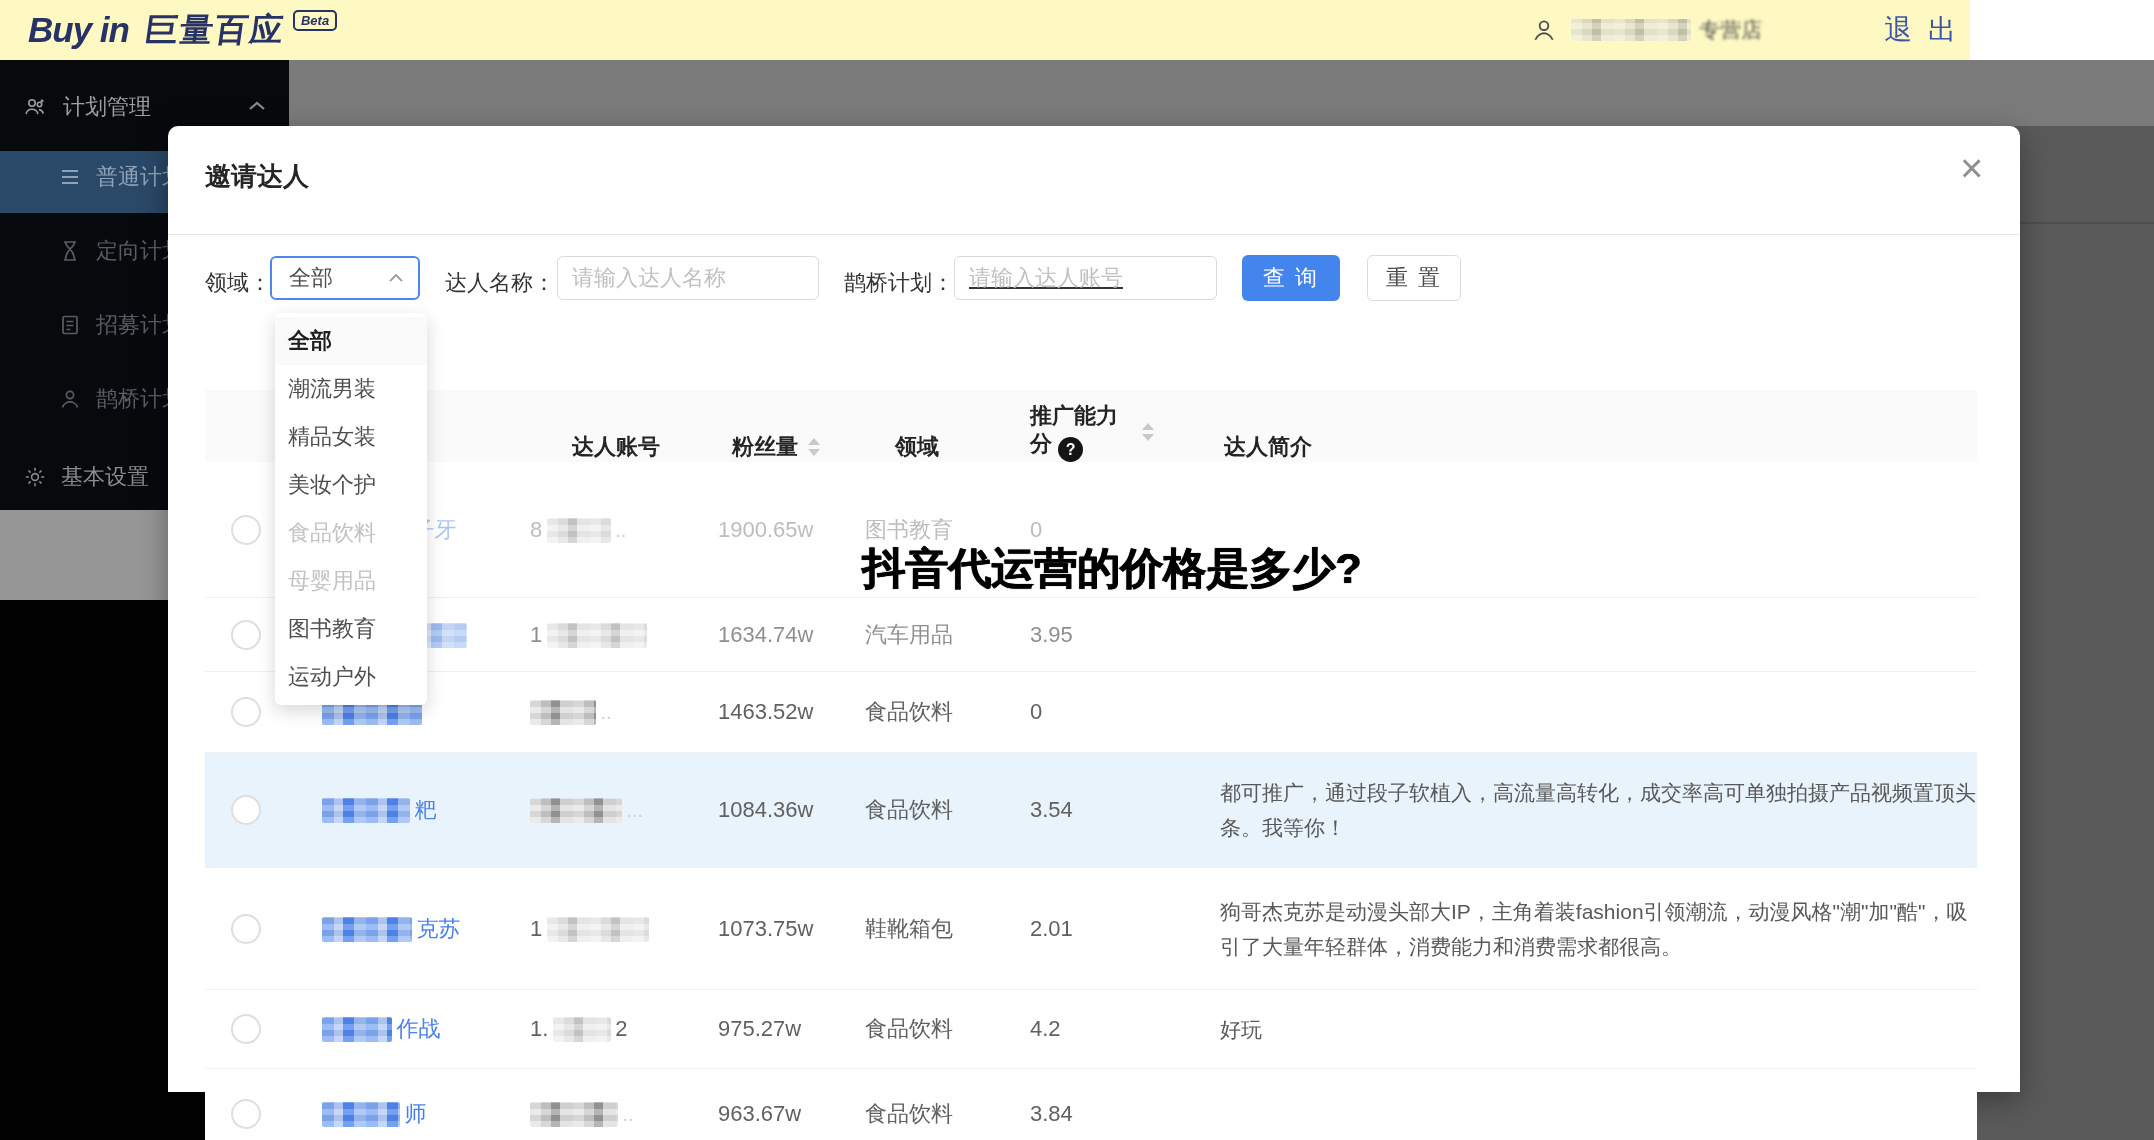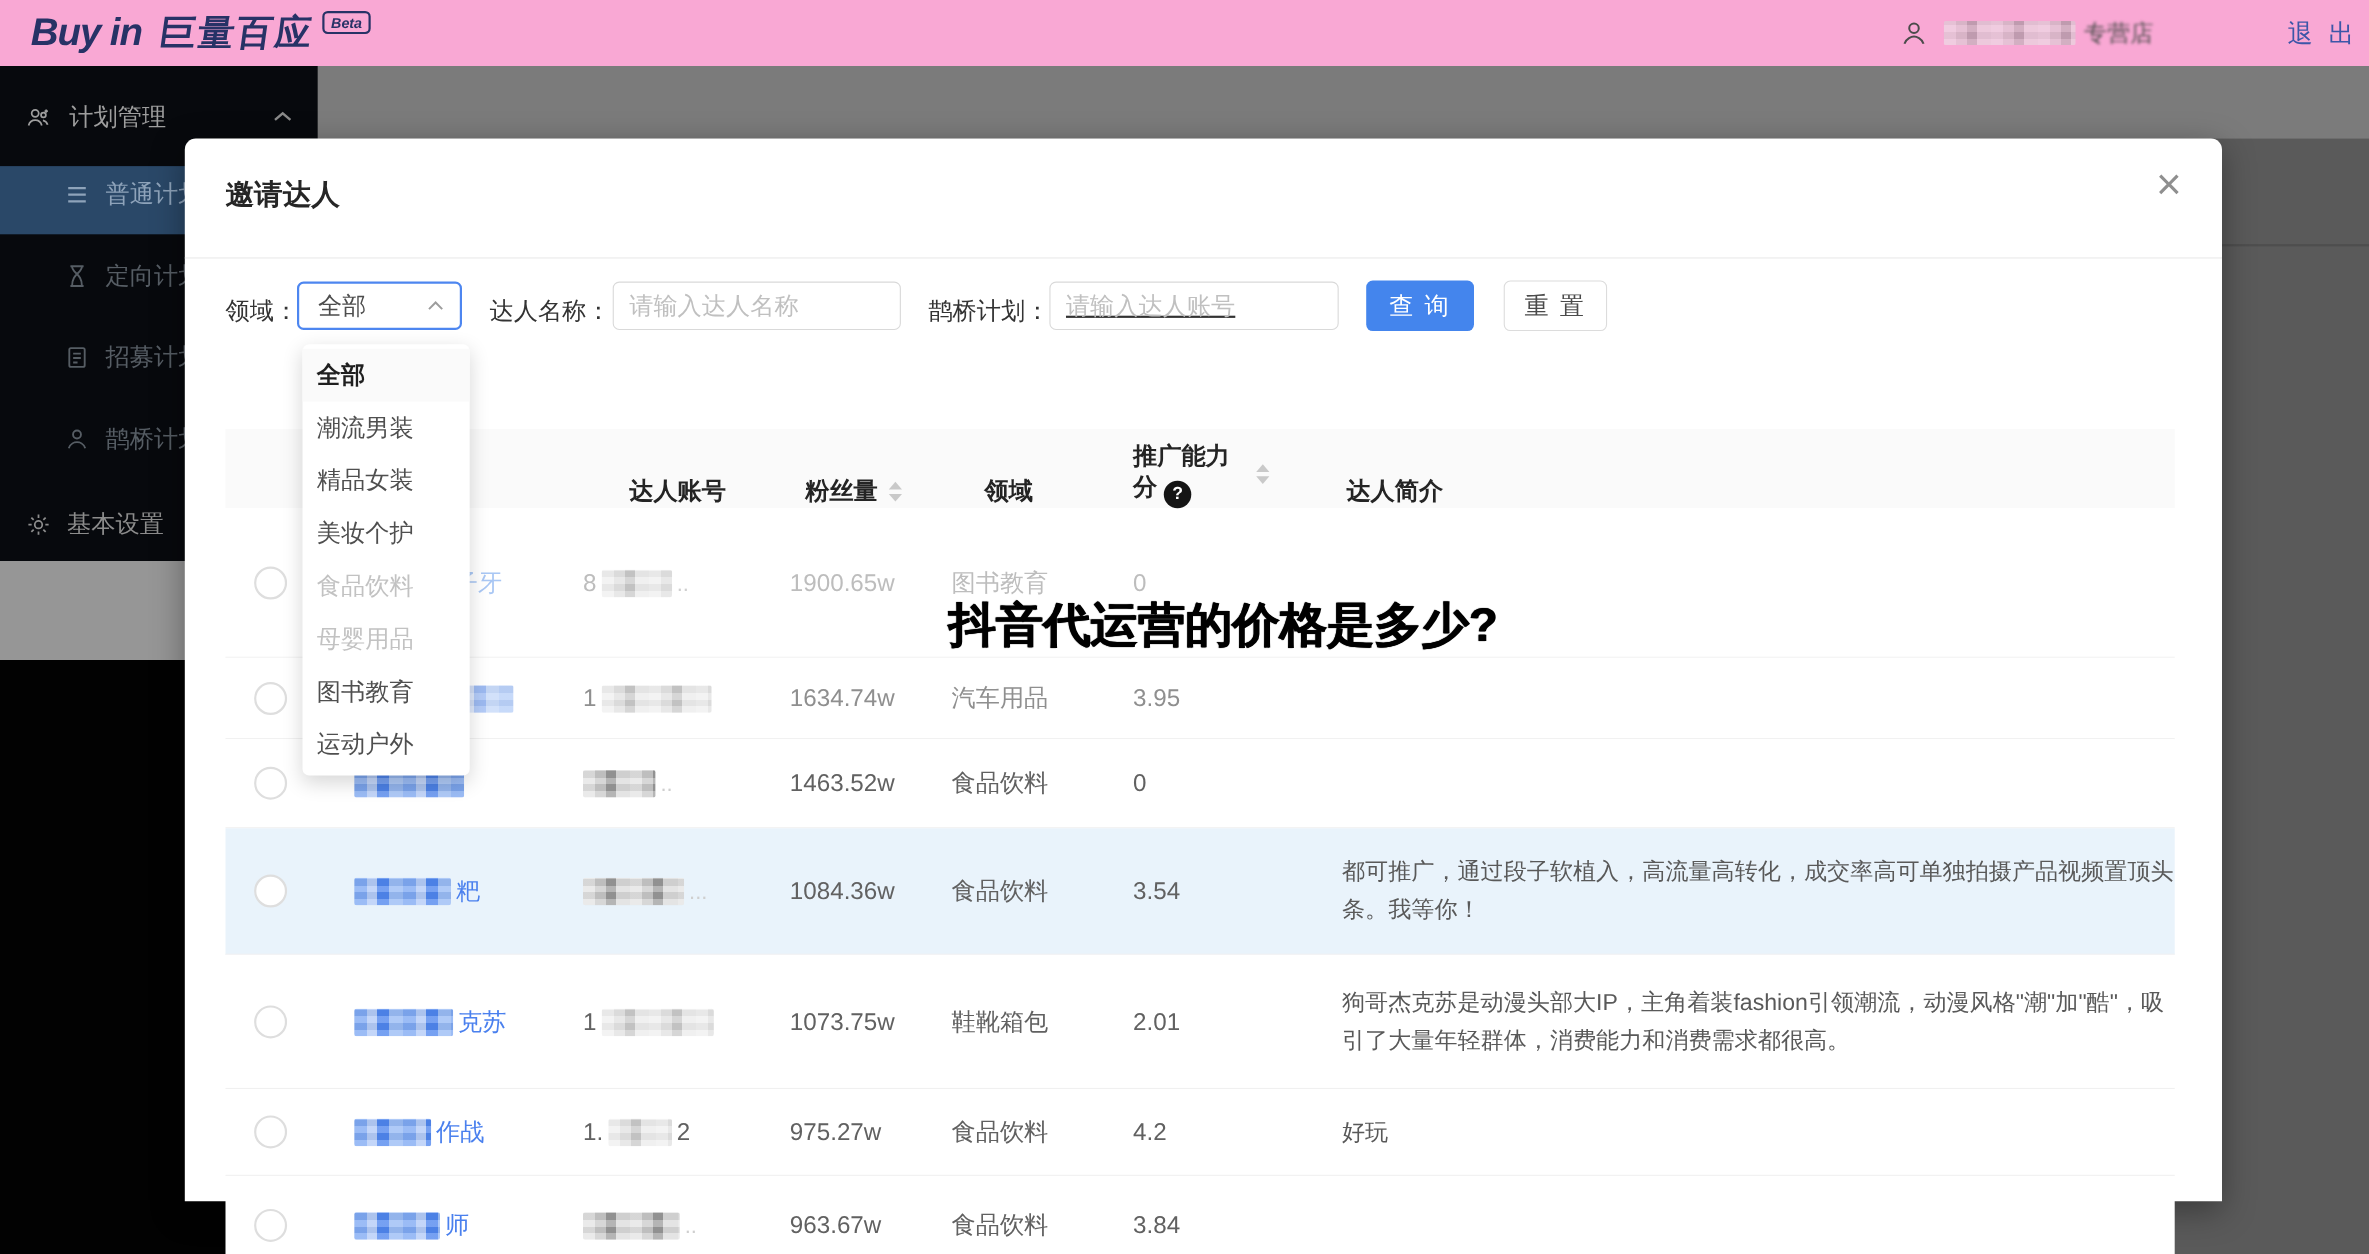--- a/index.html
+++ b/index.html
@@ -1,29 +1,29 @@
 <!DOCTYPE html>
 <html><head>
 <meta charset="utf-8">
 <style>
   html,body{margin:0;padding:0;background:#333;}
   .stage{position:relative;width:2154px;height:1140px;overflow:hidden;background:#fff;
          font-family:"Liberation Sans","DejaVu Sans",sans-serif;}
   .abs{position:absolute;}
 
   
-  .top-header{left:0;top:0;width:2154px;height:60px;background:#f9a8d4;z-index:2;}
+  .top-header{left:0;top:0;width:1970px;height:60px;background:#fef9c3;z-index:2;}
   .logo-wrap{left:28px;top:6px;height:48px;display:flex;align-items:center;color:#273266;}
   .logo-en{font-size:35px;font-weight:800;font-style:italic;letter-spacing:-1px;}
   .logo-cn{font-size:33px;font-weight:800;margin-left:16px;transform:skewX(-8deg);letter-spacing:2px;}
   .beta-badge{margin-left:8px;margin-top:-20px;border:2px solid #273266;border-radius:5px;
               font-size:13px;font-style:italic;font-weight:700;padding:0 6px;line-height:17px;}
   .hdr-right{right:10px;top:0;height:60px;display:flex;align-items:center;gap:14px;}
   .user-blur-suffix{font-size:21px;color:#4f4f4f;filter:blur(1.6px);margin-left:-6px;}
-  .logout{font-size:23px;color:#3c56a8;margin-left:108px;letter-spacing:4px;cursor:pointer;}
+  .logout{font-size:28px;color:#3c56a8;margin-left:108px;letter-spacing:4px;cursor:pointer;}
 
   
   .sidebar{left:0;top:60px;width:289px;height:1080px;background:#07090d;z-index:1;}
   .side-gray-band{left:0;top:450px;width:289px;height:90px;background:#969696;}
   .side-black{left:0;top:540px;width:289px;height:540px;background:#020202;}
   .side-item{position:absolute;display:flex;align-items:center;gap:14px;font-size:22px;}
   .side-item .ic{display:inline-flex;}
   .sel-band{left:0;top:91px;width:289px;height:62px;background:#2a4868;}
   .c-parent{color:#9e9e9e;} .c-sub{color:#565d64;} .c-selsub{color:#8ea3ba;} .c-base{color:#8c8c8c;}
   .side-caret{position:absolute;left:248px;top:40px;color:#8a8a8a;}

